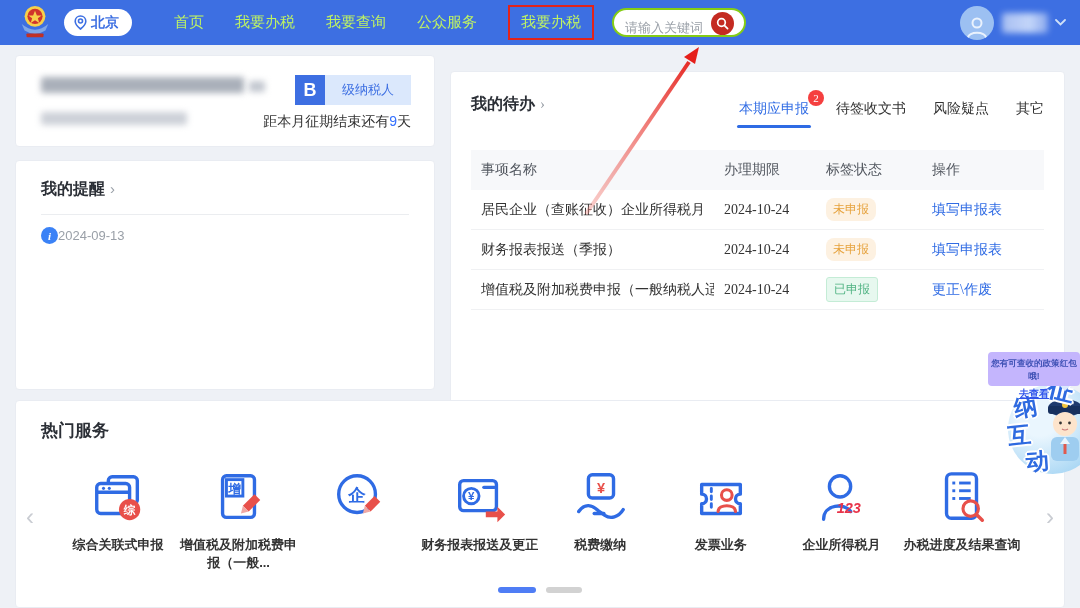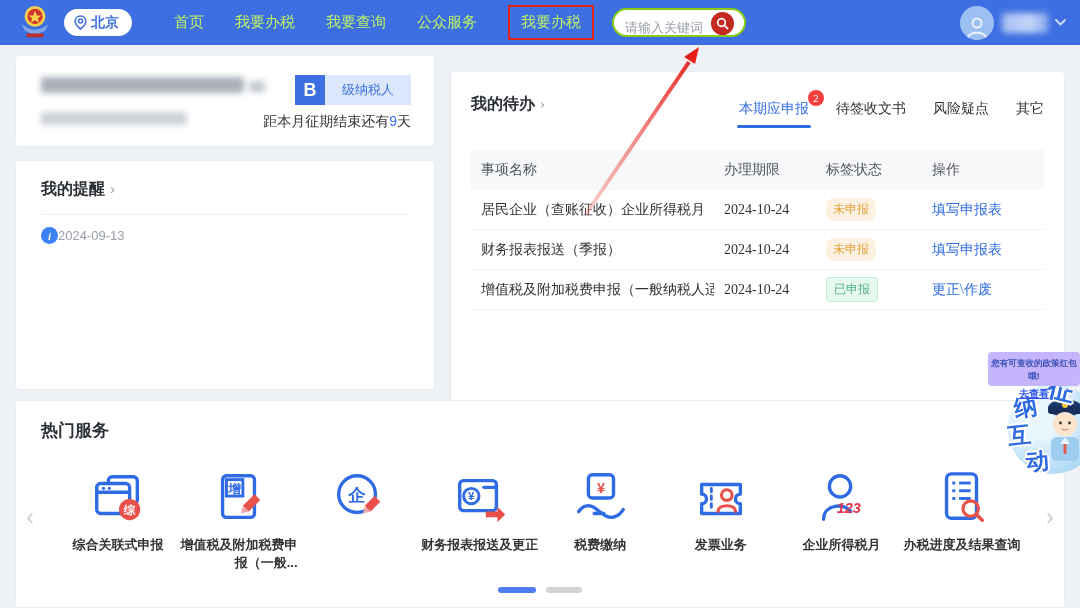--- a/index.html
+++ b/index.html
@@ -104,21 +104,21 @@
   .fw-c3 { left:18px; top:66px; font-size:23px; transform:rotate(-4deg); }
 
   
   .card-hot { left:15px; top:400px; width:1050px; height:208px; }
   .hot-title { position:absolute; left:25px; top:18px; font-size:17px; font-weight:bold; color:#2b2f36; }
   .carousel-chev { position:absolute; top:102px; font-size:24px; color:#c9ccd2; cursor:pointer; user-select:none; }
   .chev-l { left:10px; }
   .chev-r { right:10px; }
   .services { position:absolute; left:42px; right:42px; top:68px; display:flex; justify-content:space-between; }
   .svc { width:120px; display:flex; flex-direction:column; align-items:center; cursor:pointer; }
-  .svc-label { margin-top:9px; font-size:13px; font-weight:bold; color:#333; text-align:right; line-height:1.4;
+  .svc-label { margin-top:9px; font-size:13px; font-weight:bold; color:#333; text-align:center; line-height:1.4;
                max-width:118px; }
   .dots { position:absolute; left:50%; bottom:14px; transform:translateX(-50%); display:flex; }
   .dot { height:6px; border-radius:3px; margin:0 5px; cursor:pointer; }
   .dot-on { width:38px; background:#4f7df5; }
   .dot-off { width:36px; background:#d2d2d2; }
 </style>
 </head>
 <body>
 
 <div id="app">

